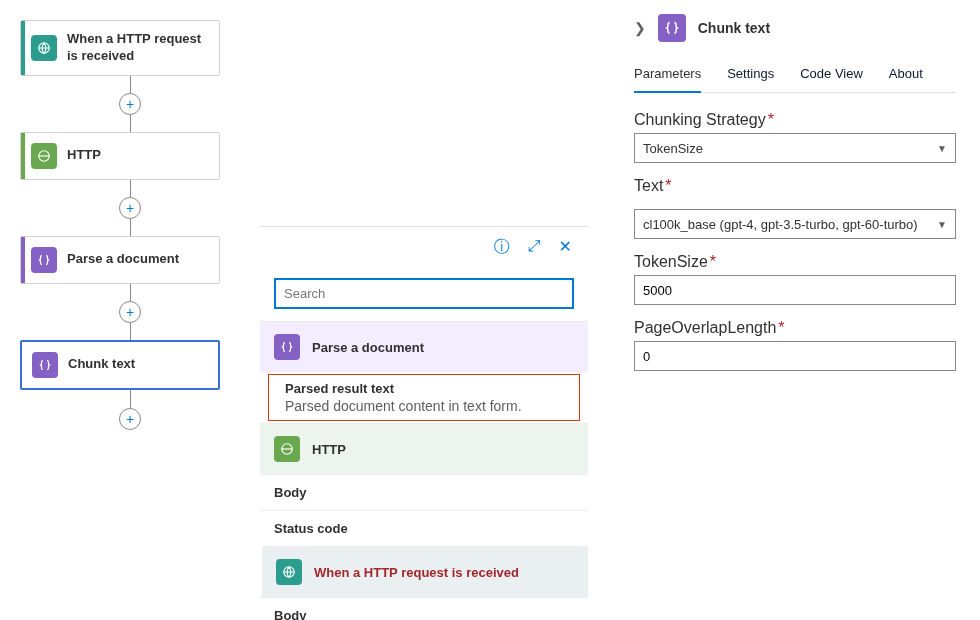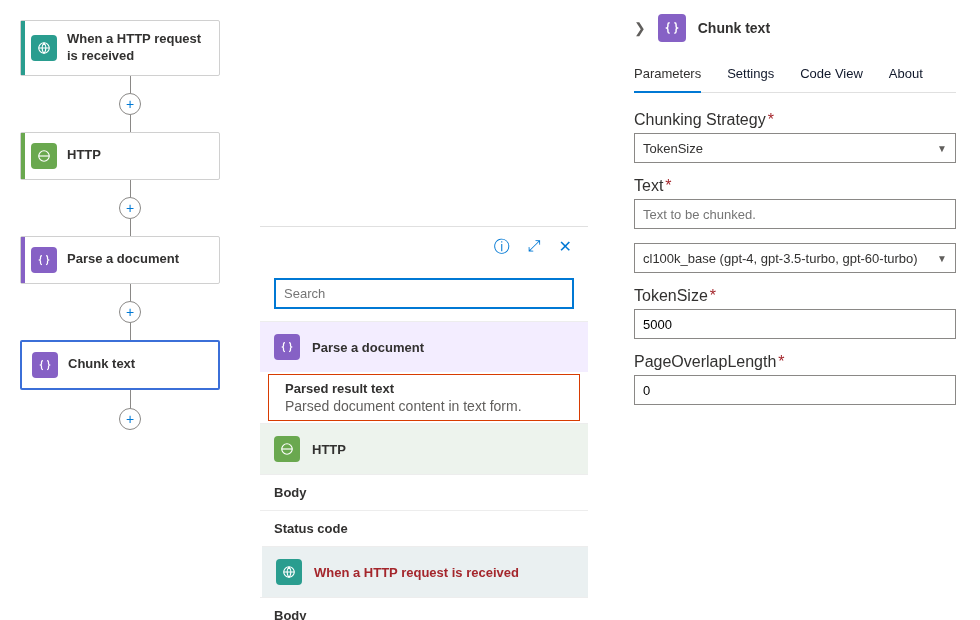--- a/index.html
+++ b/index.html
@@ -173,21 +173,20 @@
   </div>
   <div class="field">
     <label><span>Chunking Strategy</span><span class="req">*</span></label>
     <div class="select">
         <span>TokenSize</span>
         <span class="chevd">▼</span>
       </div>
   </div>
   <div class="field">
     <label><span>Text</span><span class="req">*</span></label>
-    <input placeholder="Text to be chunked." style="">
   </div>
   <div class="field">
     <div class="select light">
         <span>cl100k_base (gpt-4, gpt-3.5-turbo, gpt-60-turbo)</span>
         <span class="chevd">▼</span>
       </div>
   </div>
   <div class="field">
     <label><span>TokenSize</span><span class="req">*</span></label>
     <input value="5000" style="">

